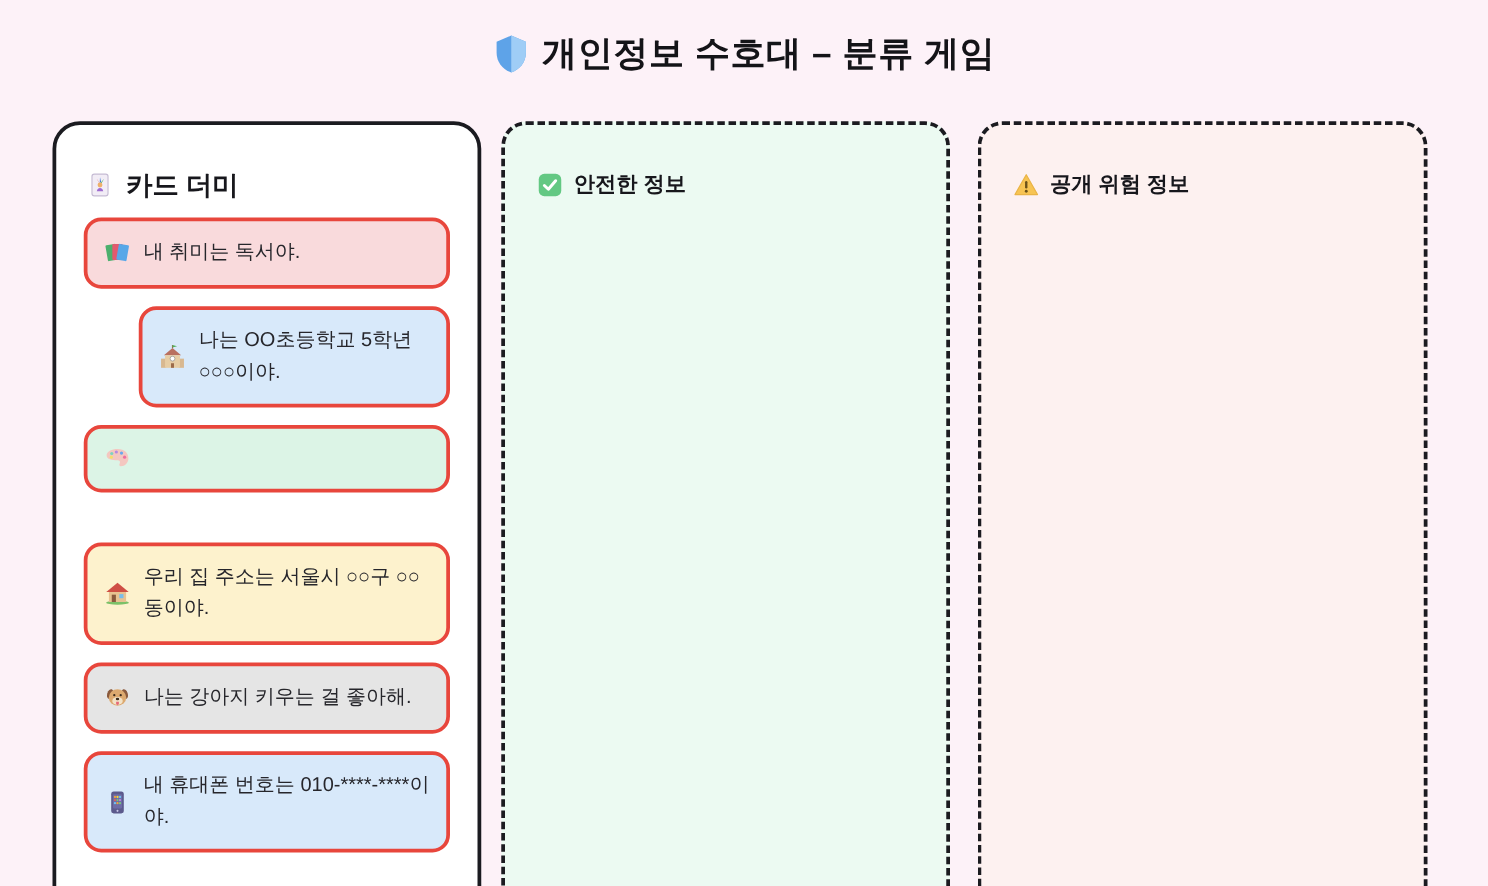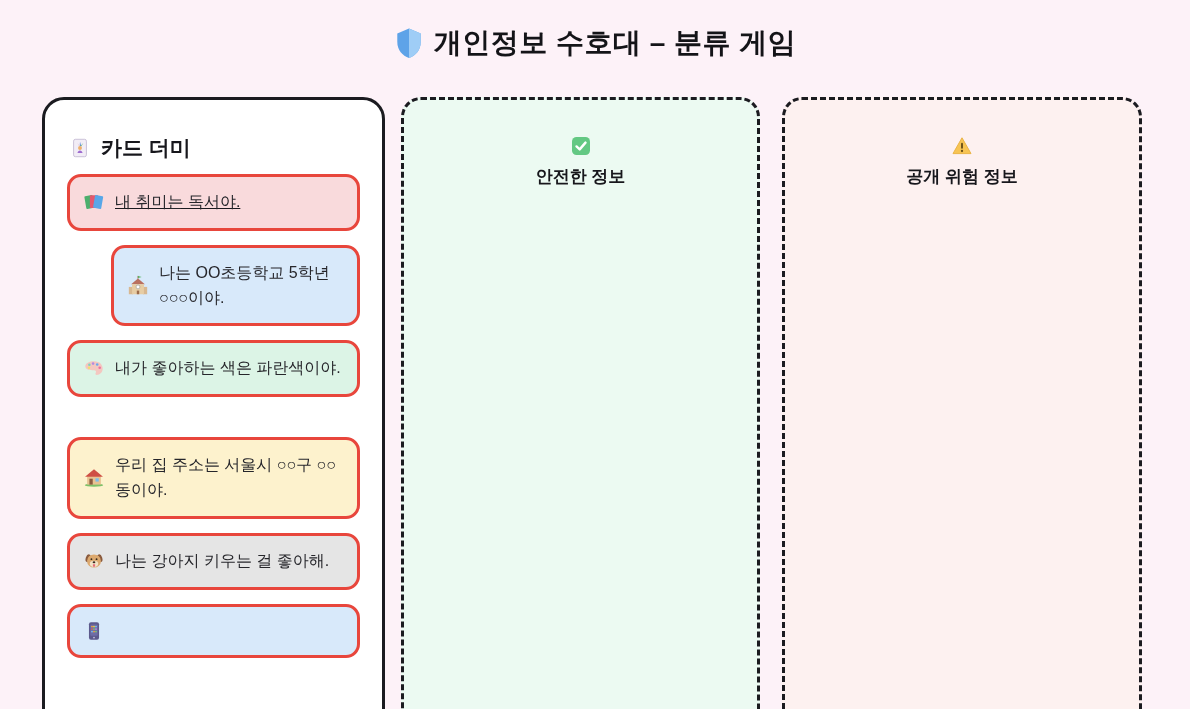--- a/index.html
+++ b/index.html
@@ -50,21 +50,21 @@
 
   .zone {
     width: 359px;
     height: 660px;
     border: 3px dashed #1b1b20;
     border-radius: 20px;
     padding: 36px 26px;
   }
   .zone-safe { left: 401px; }
   .zone-risk { left: 782px; width: 360px; }
-  .zone-header { display: flex; align-items: center; gap: 9px; flex-direction: column; }
+  .zone-header { display: flex; align-items: center; gap: 9px; }
   .zone-title {
     font-size: 17px;
     font-weight: 700;
     color: #17171c;
   }
 
   
   .card {
     display: flex; align-items: center; gap: 10px;
     border: 3px solid #e8463c;
@@ -104,21 +104,21 @@
         <polygon points="12,10.5 8.8,6.2 11.2,9.8" fill="#e05555"></polygon>
         <polygon points="11.8,10 12,5.2 13,9.6" fill="#3c78d8"></polygon>
         <polygon points="12.3,10.2 15.6,6.6 13.4,10.2" fill="#58b368"></polygon>
         <circle cx="12" cy="12" r="2.1" fill="#eeb06a"></circle>
         <path d="M9.2 17.5 C9.8 13.8 14.2 13.8 14.8 17.5 Z" fill="#9e6bd0"></path>
       </svg>
     </span>
     <h2 class="deck-title">카드 더미</h2>
   </div>
 
-  <div class="card" style="background: rgb(249, 218, 220); border-color: rgb(232, 70, 60); text-decoration: underline;">
+  <div class="card" style="background: rgb(249, 218, 220); border-color: rgb(232, 70, 60);">
     <span class="card-icon">
       <svg width="22" height="22" viewBox="0 0 24 24" aria-hidden="true">
         <rect x="2.5" y="5" width="9" height="14" rx="1" fill="#4caf6d" transform="rotate(-10 7 12)"></rect>
         <rect x="7.5" y="4.5" width="9" height="14" rx="1" fill="#e2596e"></rect>
         <rect x="12" y="5" width="9" height="14" rx="1" fill="#58a7e8" transform="rotate(10 16.5 12)"></rect>
       </svg>
     </span>
     <span class="card-text">내 취미는 독서야.</span>
   </div>
 
@@ -142,21 +142,20 @@
     <span class="card-icon">
       <svg width="22" height="22" viewBox="0 0 24 24" aria-hidden="true">
         <path d="M12 3.5 C18.5 3.5 21.5 7.5 21.5 11.5 C21.5 15.5 18.5 18.5 15 18.5 C13.5 18.5 13.3 17.3 13.9 16.2 C14.7 14.9 13.9 13.4 12.2 13.4 C7 13.4 2.5 12.6 2.5 9 C2.5 5.7 7 3.5 12 3.5 Z" fill="#f4c7c0"></path>
         <circle cx="7" cy="7.4" r="1.4" fill="#7ed3c0"></circle>
         <circle cx="11" cy="6.1" r="1.4" fill="#b48ae0"></circle>
         <circle cx="15.5" cy="7" r="1.4" fill="#68a8ee"></circle>
         <circle cx="18.2" cy="10.6" r="1.4" fill="#ee6fa0"></circle>
         <circle cx="6.6" cy="10.6" r="1.4" fill="#f2e06b"></circle>
       </svg>
     </span>
-    <span class="card-text">내가 좋아하는 색은 파란색이야.</span>
   </div>
 
   <div class="card" style="background: rgb(253, 242, 205); border-color: rgb(232, 70, 60); margin-top: 40px;">
     <span class="card-icon">
       <svg width="22" height="22" viewBox="0 0 24 24" aria-hidden="true">
         <ellipse cx="12" cy="19.8" rx="10" ry="1.7" fill="#7cc168"></ellipse>
         <rect x="4.5" y="10" width="15" height="9.2" fill="#e8c291"></rect>
         <polygon points="12,2.5 21.8,10.5 2.2,10.5" fill="#cf4f44"></polygon>
         <rect x="13.6" y="12.3" width="3.6" height="3.6" fill="#79bdea"></rect>
         <rect x="7" y="12.8" width="3.6" height="6.4" fill="#8a5a3d"></rect>
@@ -191,20 +190,21 @@
           <circle cx="14.2" cy="7.2" r="1" fill="#6fc3f0"></circle>
         <circle cx="9.8" cy="9.9" r="1" fill="#e06060"></circle>
           <circle cx="12" cy="9.9" r="1" fill="#74c97a"></circle>
           <circle cx="14.2" cy="9.9" r="1" fill="#c08ae0"></circle>
         <circle cx="9.8" cy="12.6" r="1" fill="#6fc3f0"></circle>
           <circle cx="12" cy="12.6" r="1" fill="#f2a33c"></circle>
           <circle cx="14.2" cy="12.6" r="1" fill="#74c97a"></circle>
         <circle cx="12" cy="19.3" r="0.9" fill="#c9c7e8"></circle>
       </svg>
     </span>
+    <span class="card-text">내 휴대폰 번호는 010-****-****이야.</span>
   </div>
 </section>
 
 <section class="panel zone zone-safe" style="background: rgb(236, 250, 242);">
   <div class="zone-header">
     <span class="hdr-icon">
       <svg width="20" height="20" viewBox="0 0 20 20" aria-hidden="true">
         <rect x="1" y="1" width="18" height="18" rx="4.5" fill="#63c883"></rect>
         <path d="M5.5 10.4 L8.7 13.4 L14.5 6.6" stroke="#ffffff" stroke-width="2.4" fill="none" stroke-linecap="round" stroke-linejoin="round"></path>
       </svg>

